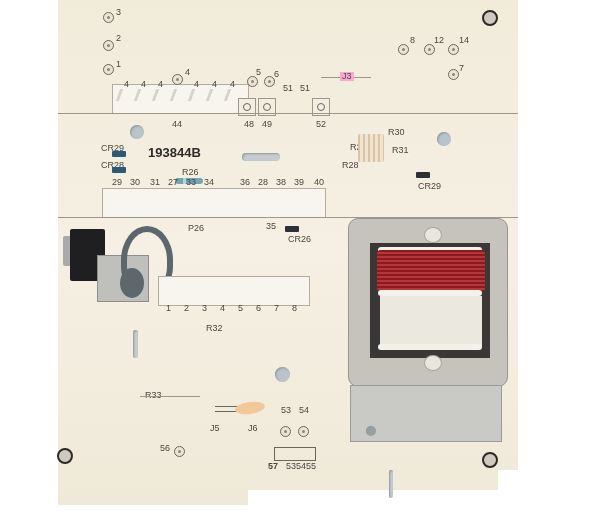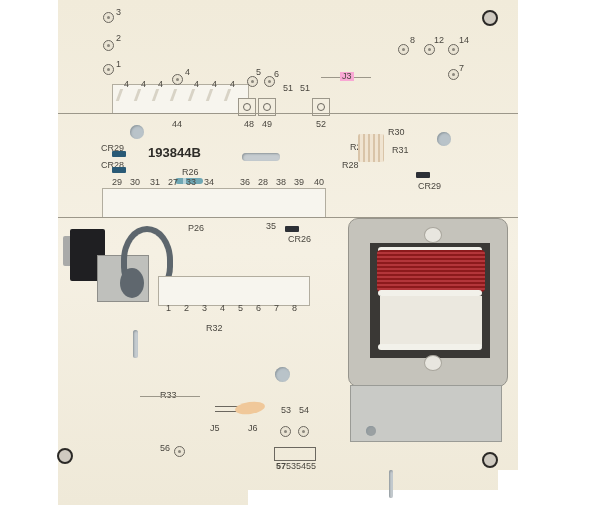--- a/index.html
+++ b/index.html
@@ -168,30 +168,30 @@
 <div class="coil-end" style="top:247px;"></div>
 <div class="coil-top"></div>
 <div class="coil-end" style="top:290px;"></div>
 <div class="coil-bottom"></div>
 <div class="coil-end" style="top:344px;"></div>
 <div class="screw" style="left:424px;top:227px;"></div>
 <div class="screw" style="left:424px;top:355px;"></div>
 <div class="xfmr-base"></div>
 <div class="hole" style="left:366px;top:426px;width:10px;height:10px;background:#9aa0a2;"></div>
 
-<div class="lbl" style="left:160px;top:391px;">R33</div>
+<div class="lbl" style="left:145px;top:391px;">R33</div>
 <div class="hline" style="left:140px;top:396px;width:60px;"></div>
 <div class="jumper"></div>
 <div class="cap"></div>
 <div class="lbl" style="left:210px;top:424px;">J5</div>
 <div class="lbl" style="left:248px;top:424px;">J6</div>
 <div class="pad" style="left:280px;top:426px;"></div>
 <div class="lbl" style="left:281px;top:406px;">53</div>
 <div class="pad" style="left:298px;top:426px;"></div>
 <div class="lbl" style="left:299px;top:406px;">54</div>
 <div class="pad" style="left:174px;top:446px;"></div>
 <div class="lbl" style="left:160px;top:444px;">56</div>
 <div class="pinheader"></div>
-<div class="lbl" style="left:276px;top:462px;font-weight:bold;">57</div>
+<div class="lbl" style="left:268px;top:462px;font-weight:bold;">57</div>
 <div class="lbl" style="left:286px;top:462px;">53</div>
 <div class="lbl" style="left:296px;top:462px;">54</div>
 <div class="lbl" style="left:306px;top:462px;">55</div>
 <div class="slot" style="left:389px;top:470px;width:4px;height:28px;"></div>
 
 </body></html>

